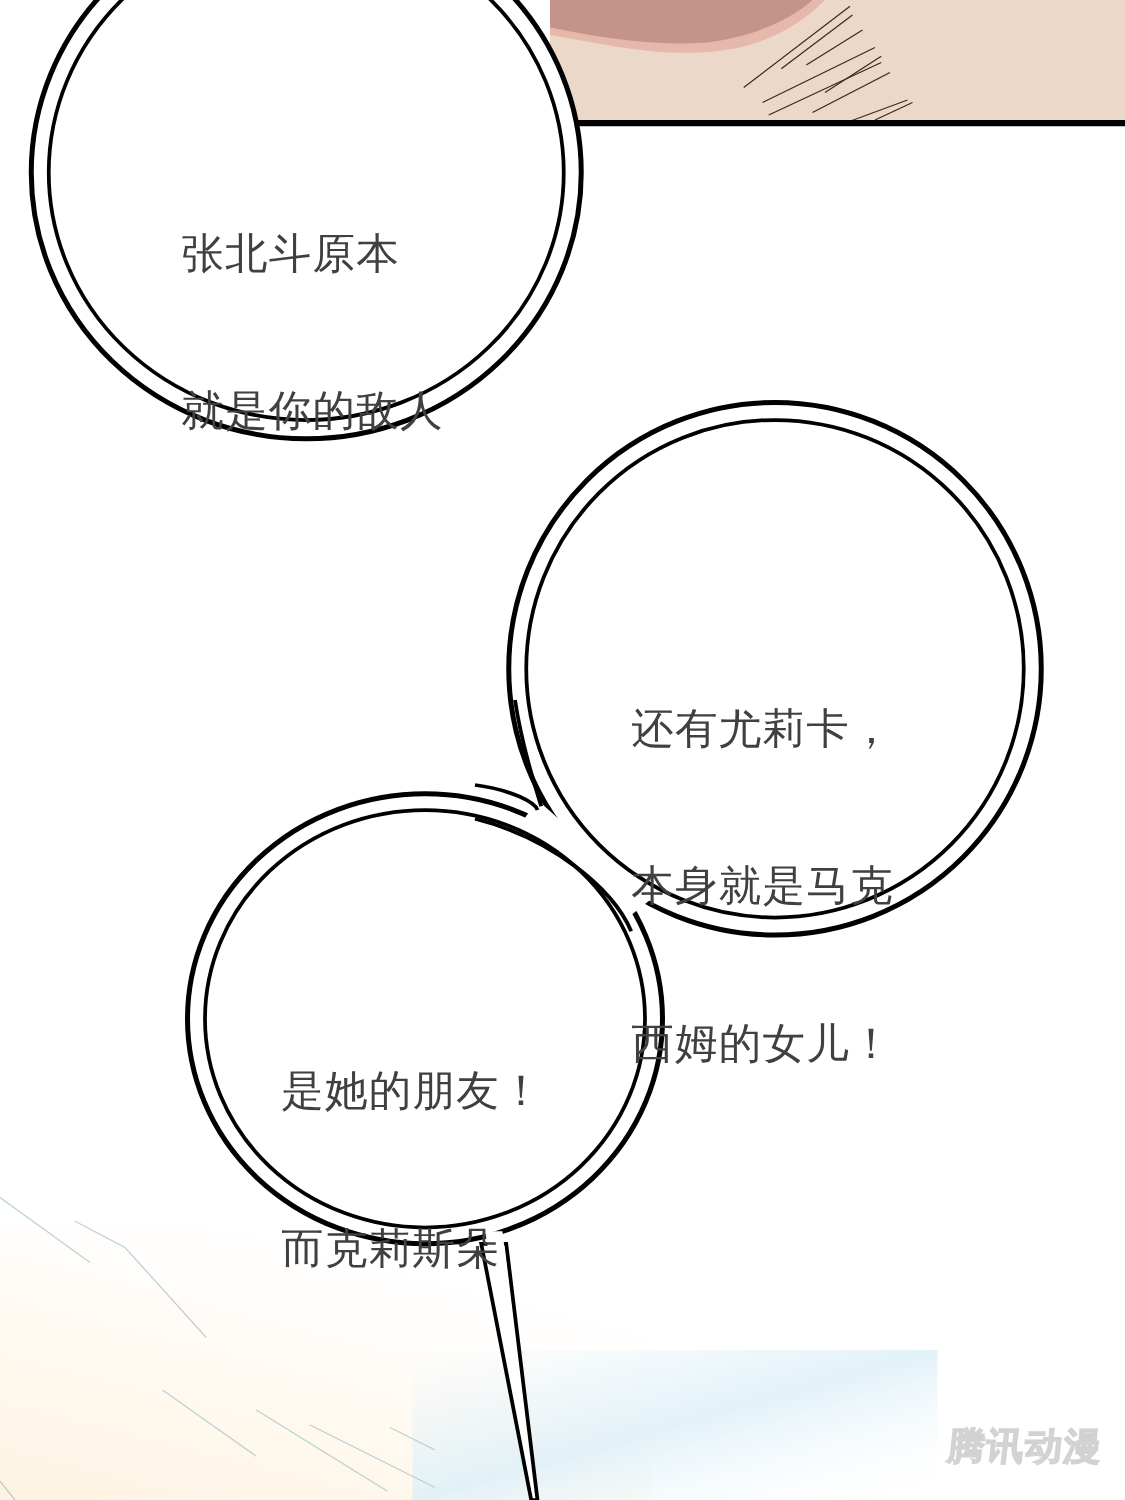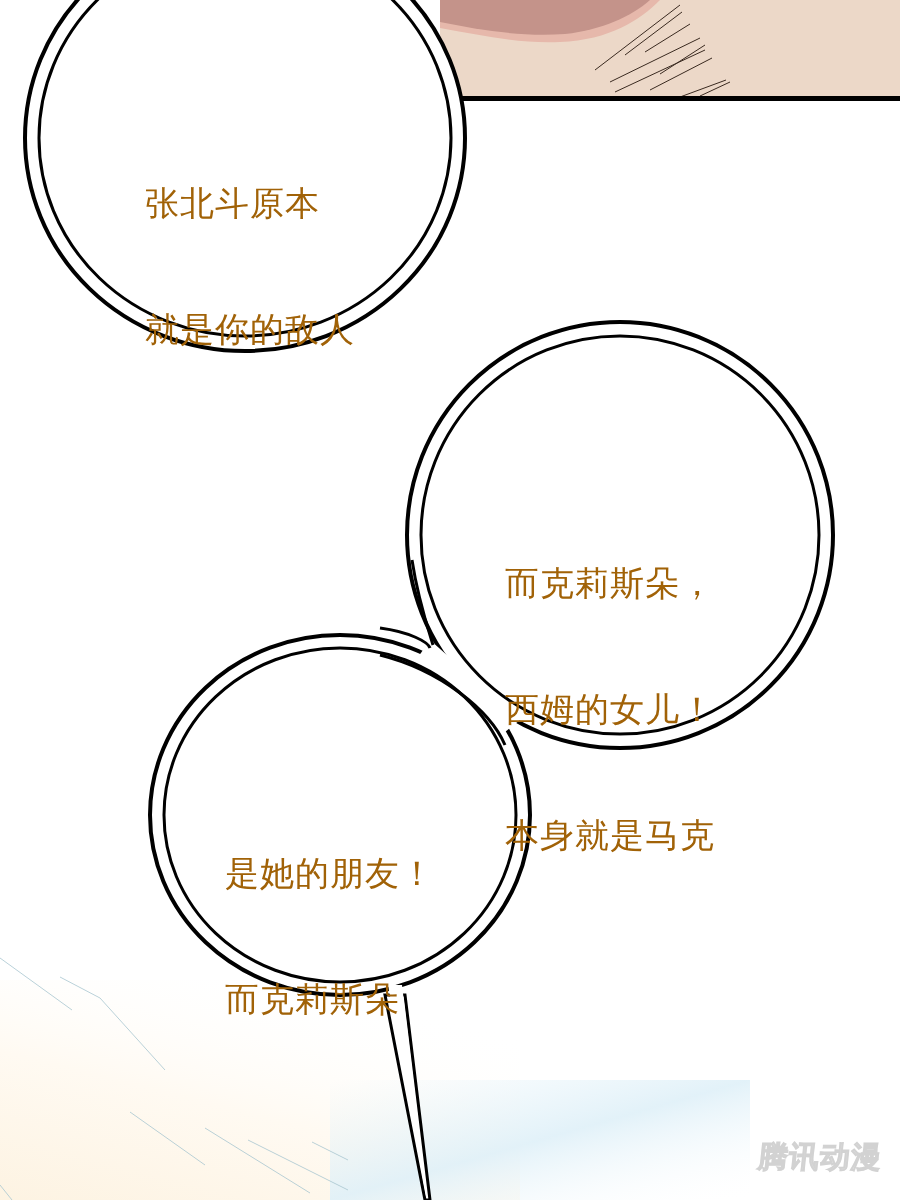--- a/index.html
+++ b/index.html
@@ -1,18 +1,18 @@
 <!DOCTYPE html>
 <html><head>
 <meta charset="utf-8">
 <style>
   html, body { margin: 0; padding: 0; }
   body { width: 900px; height: 1200px; position: relative; overflow: hidden; background: #ffffff; font-family: "DejaVu Sans", sans-serif; }
   .art { position: absolute; left: 0; top: 0; width: 900px; height: 1200px; }
-  .bubble-text { position: absolute; font-family: "DejaVu Sans", sans-serif; font-size: 34px; line-height: 42px; color: #a16207; white-space: pre; letter-spacing: 1px; }
+  .bubble-text { position: absolute; font-family: "DejaVu Sans", sans-serif; font-size: 34px; line-height: 42px; color: #404040; white-space: pre; letter-spacing: 1px; }
   .watermark { position: absolute; right: 18px; bottom: 22px; font-family: "DejaVu Sans", sans-serif; font-weight: bold; font-size: 30px; color: #e4e4e4; letter-spacing: 1px; transform: skewX(-6deg); -webkit-text-stroke: 1px #d2d2d2; }
 </style>
 </head>
 <body>
 
 <svg class="art" viewBox="0 0 900 1200" xmlns="http://www.w3.org/2000/svg">
   <defs>
     <linearGradient id="warmglow" x1="0" y1="1" x2="0.6" y2="0">
       <stop offset="0" stop-color="#fdf3e2"></stop>
       <stop offset="0.5" stop-color="#fffaf2"></stop>
@@ -81,23 +81,23 @@
     <path d="M412,560 C418,600 430,635 433,645" stroke="#000" stroke-width="3" fill="none"></path>
   </g>
 </svg>
 
 <div class="bubble-text" style="left:145px; top:98px;">
   <div>张北斗原本</div>
   <div>就是你的敌人</div>
 </div>
 
 <div class="bubble-text" style="left:505px; top:478px;">
-  <div>而克莉斯朵，</div>
+  <div>还有尤莉卡，</div>
+  <div>本身就是马克</div>
   <div>西姆的女儿！</div>
-  <div>本身就是马克</div>
 </div>
 
 <div class="bubble-text" style="left:225px; top:768px;">
   <div>是她的朋友！</div>
   <div>而克莉斯朵</div>
 </div>
 
 <div class="watermark">腾讯动漫</div>
 
 </body></html>

